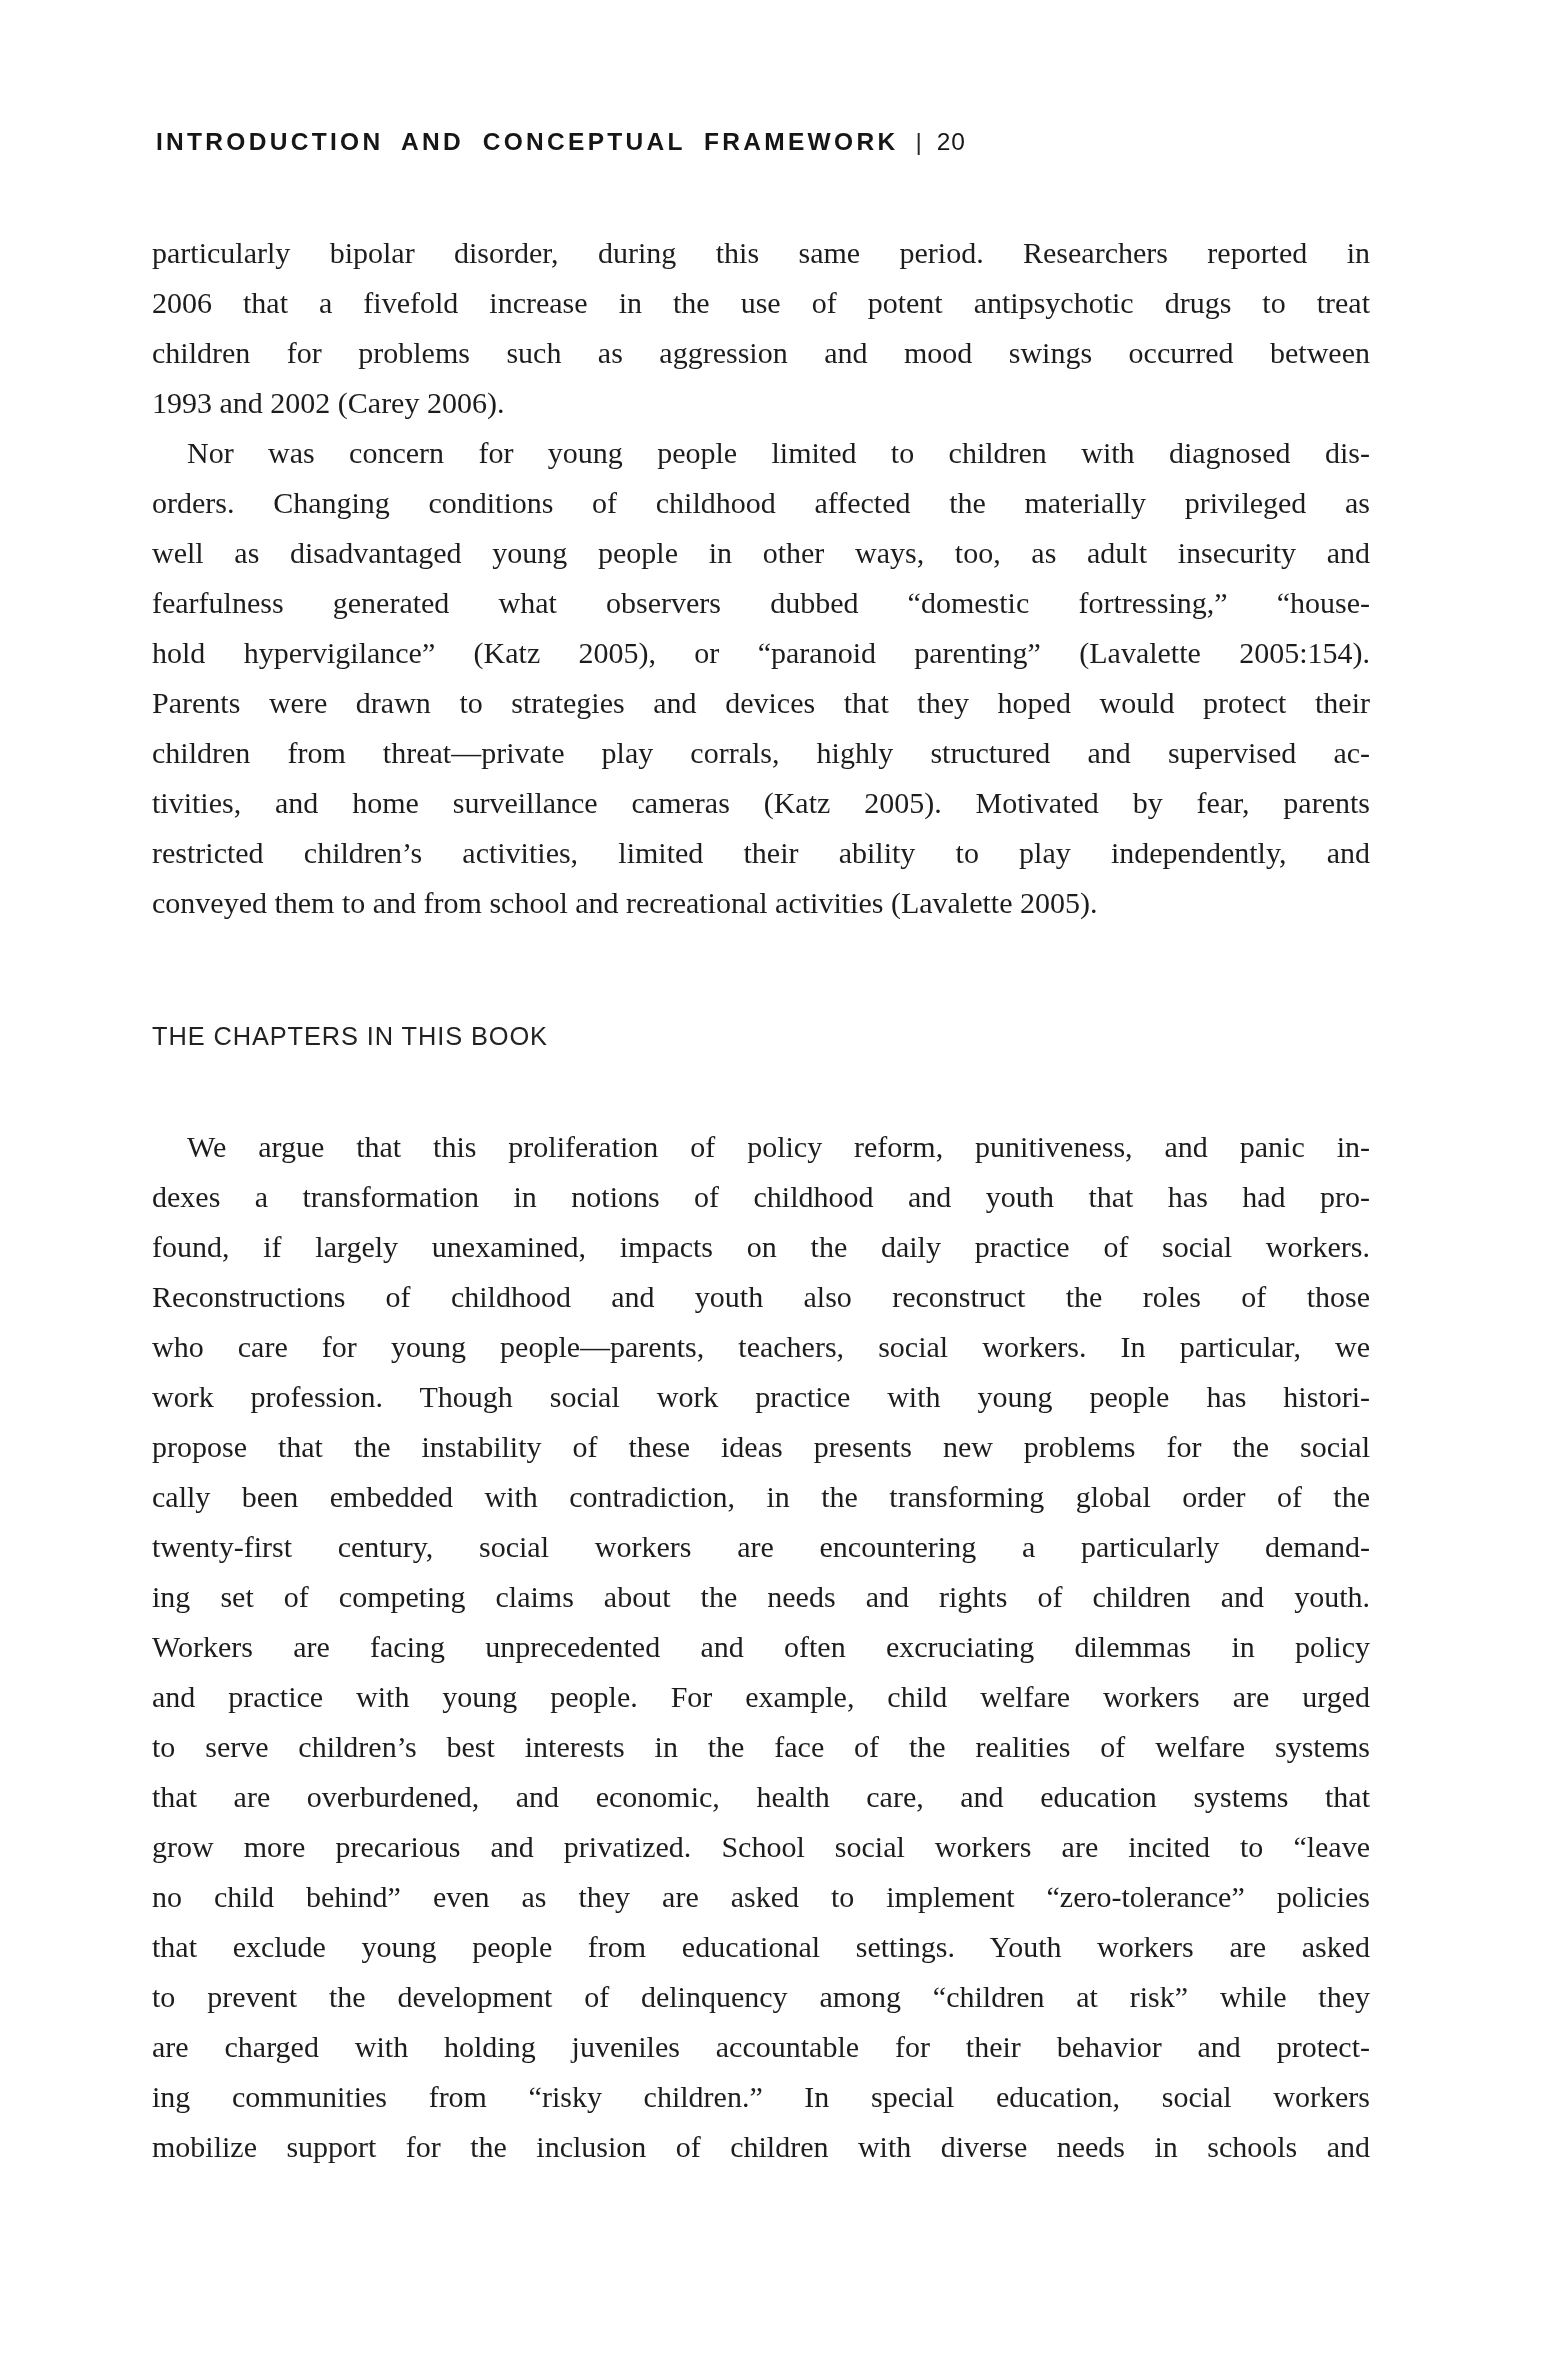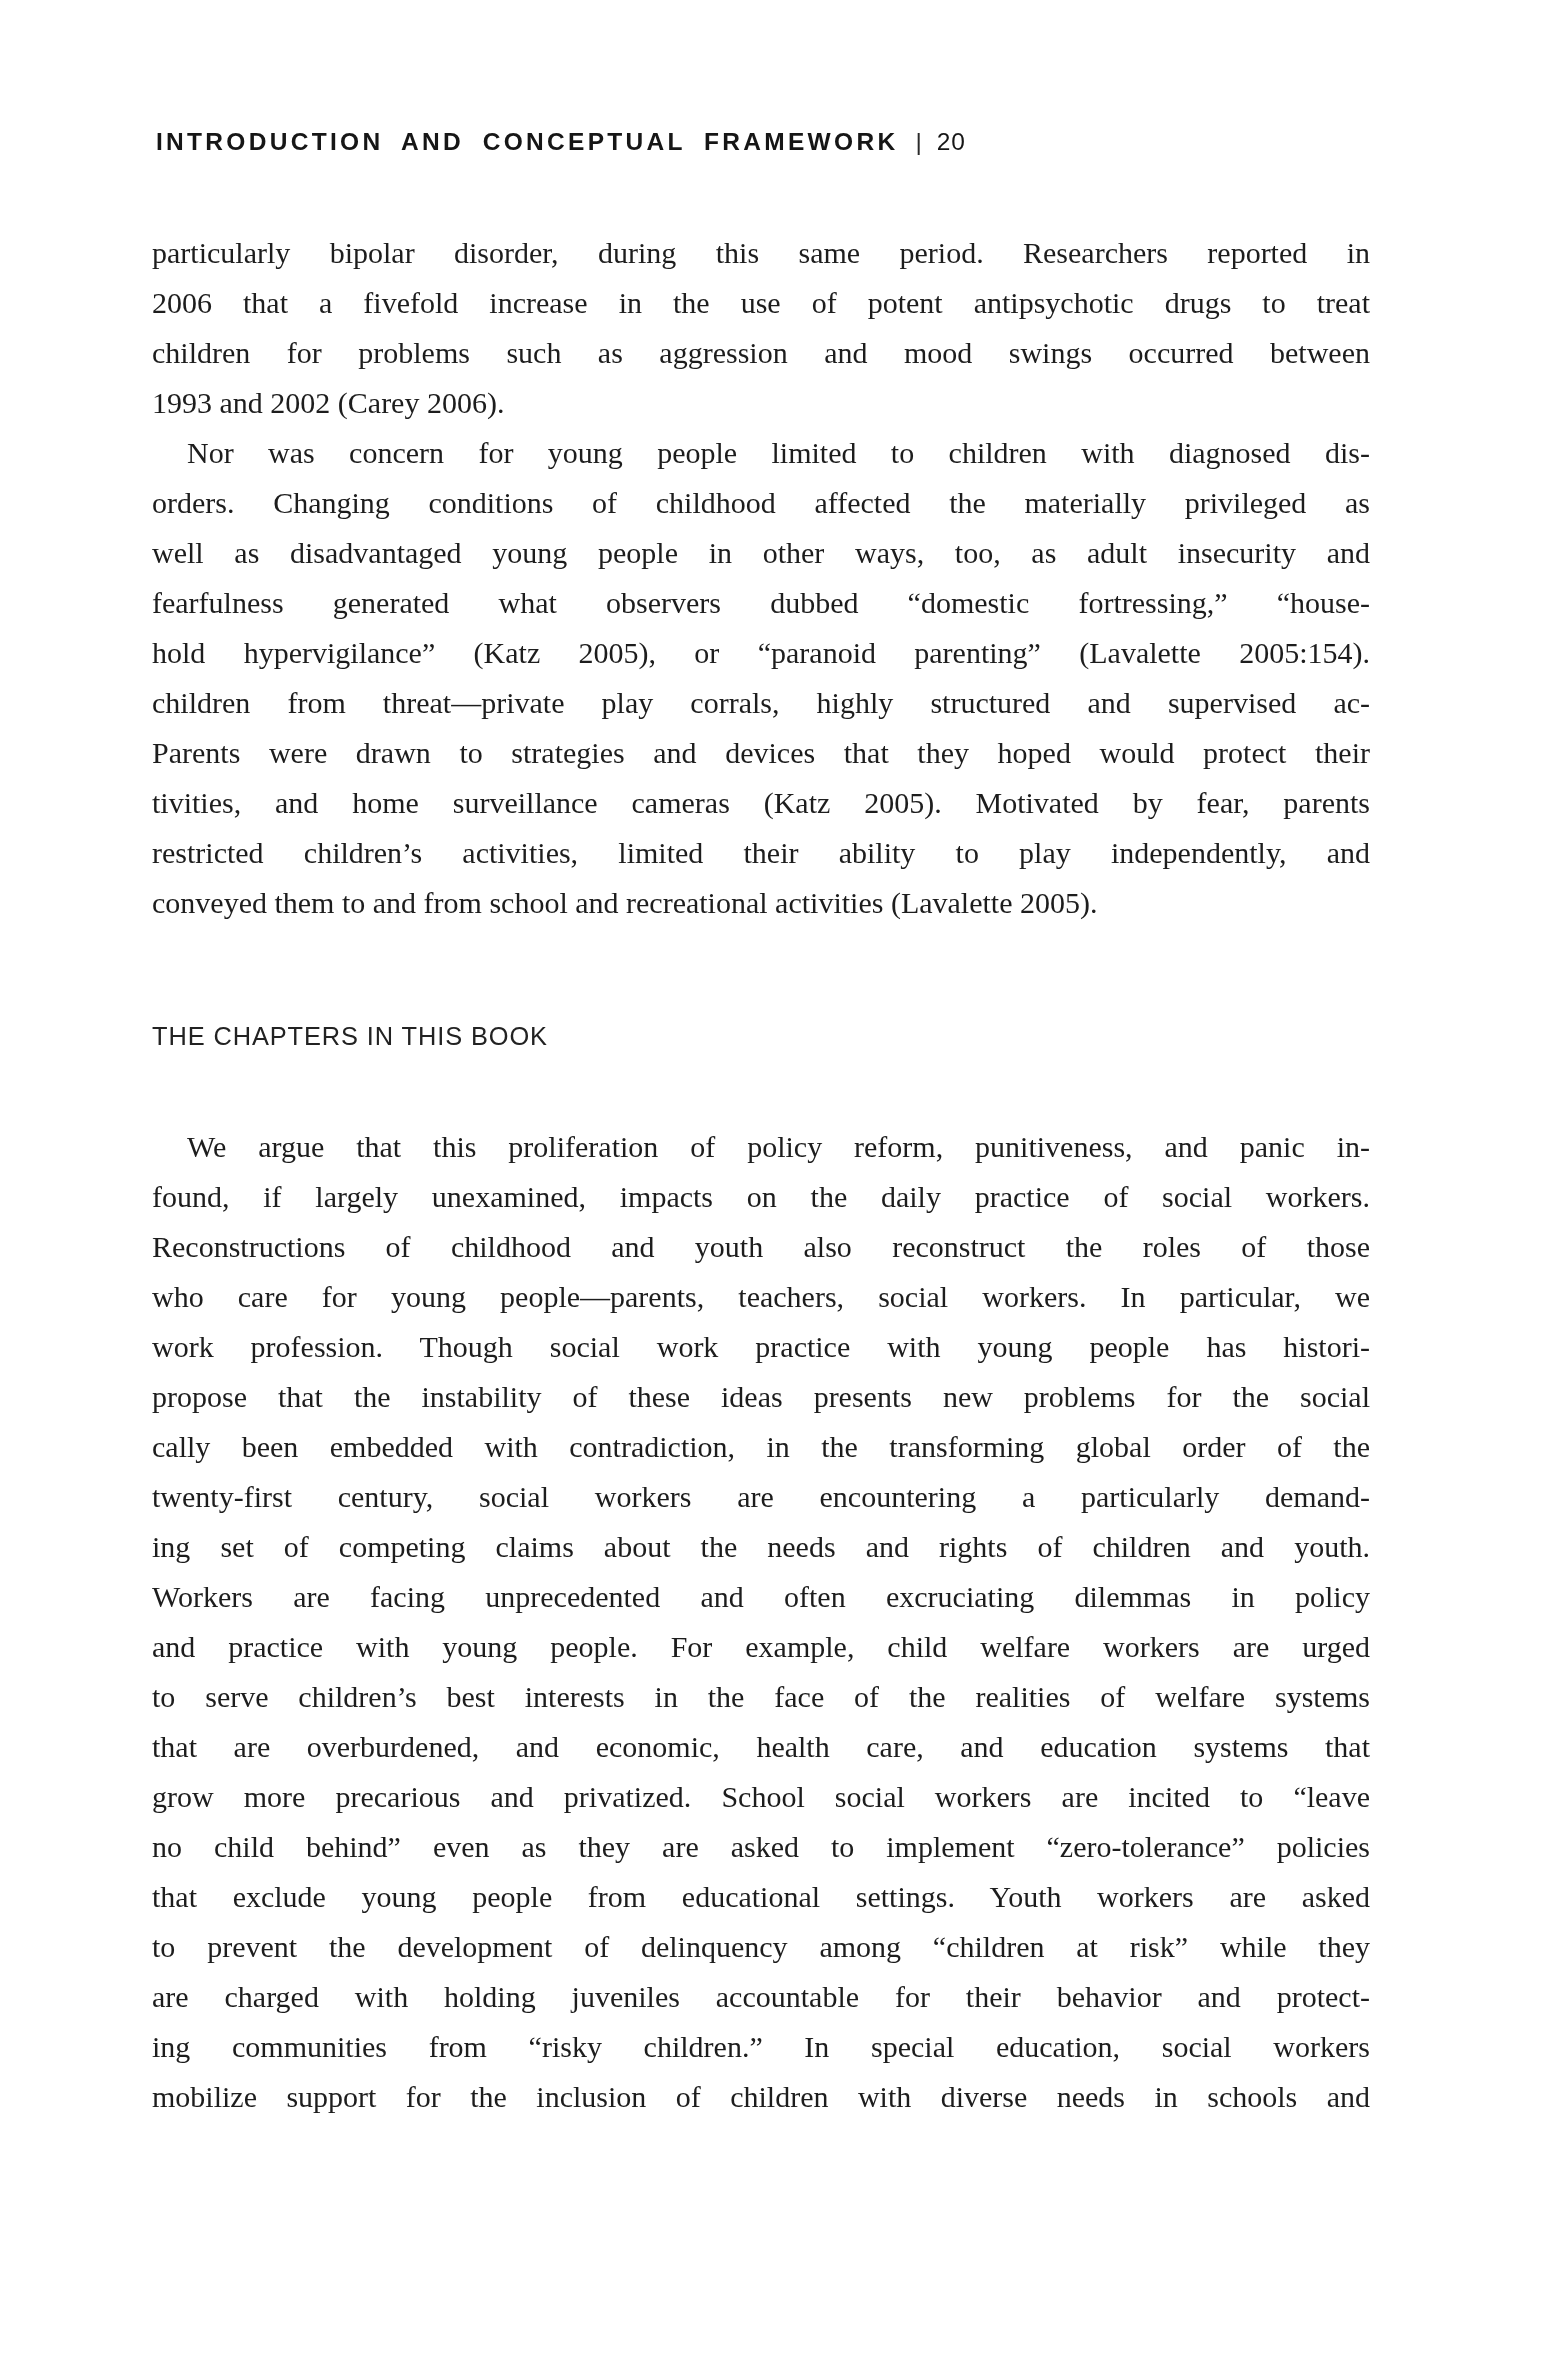--- a/index.html
+++ b/index.html
@@ -79,29 +79,30 @@
         <div class="line">2006 that a fivefold increase in the use of potent antipsychotic drugs to treat</div>
         <div class="line">children for problems such as aggression and mood swings occurred between</div>
         <div class="line flush">1993 and 2002 (Carey 2006).</div>
       </div>
       <div class="para indent">
         <div class="line">Nor was concern for young people limited to children with diagnosed dis-</div>
         <div class="line">orders. Changing conditions of childhood affected the materially privileged as</div>
         <div class="line">well as disadvantaged young people in other ways, too, as adult insecurity and</div>
         <div class="line">fearfulness generated what observers dubbed “domestic fortressing,” “house-</div>
         <div class="line">hold hypervigilance” (Katz 2005), or “paranoid parenting” (Lavalette 2005:154).</div>
+        <div class="line">Parents were drawn to strategies and devices that they hoped would protect their</div>
         <div class="line">children from threat—private play corrals, highly structured and supervised ac-</div>
-        <div class="line">Parents were drawn to strategies and devices that they hoped would protect their</div>
         <div class="line">tivities, and home surveillance cameras (Katz 2005). Motivated by fear, parents</div>
         <div class="line">restricted children’s activities, limited their ability to play independently, and</div>
         <div class="line flush">conveyed them to and from school and recreational activities (Lavalette 2005).</div>
       </div>
       <h2 class="section-heading">THE CHAPTERS IN THIS BOOK</h2>
       <div class="para indent">
         <div class="line">We argue that this proliferation of policy reform, punitiveness, and panic in-</div>
+        <div class="line">dexes a transformation in notions of childhood and youth that has had pro-</div>
         <div class="line">found, if largely unexamined, impacts on the daily practice of social workers.</div>
         <div class="line">Reconstructions of childhood and youth also reconstruct the roles of those</div>
         <div class="line">who care for young people—parents, teachers, social workers. In particular, we</div>
         <div class="line">work profession. Though social work practice with young people has histori-</div>
         <div class="line">propose that the instability of these ideas presents new problems for the social</div>
         <div class="line">cally been embedded with contradiction, in the transforming global order of the</div>
         <div class="line">twenty-first century, social workers are encountering a particularly demand-</div>
         <div class="line">ing set of competing claims about the needs and rights of children and youth.</div>
         <div class="line">Workers are facing unprecedented and often excruciating dilemmas in policy</div>
         <div class="line">and practice with young people. For example, child welfare workers are urged</div>

